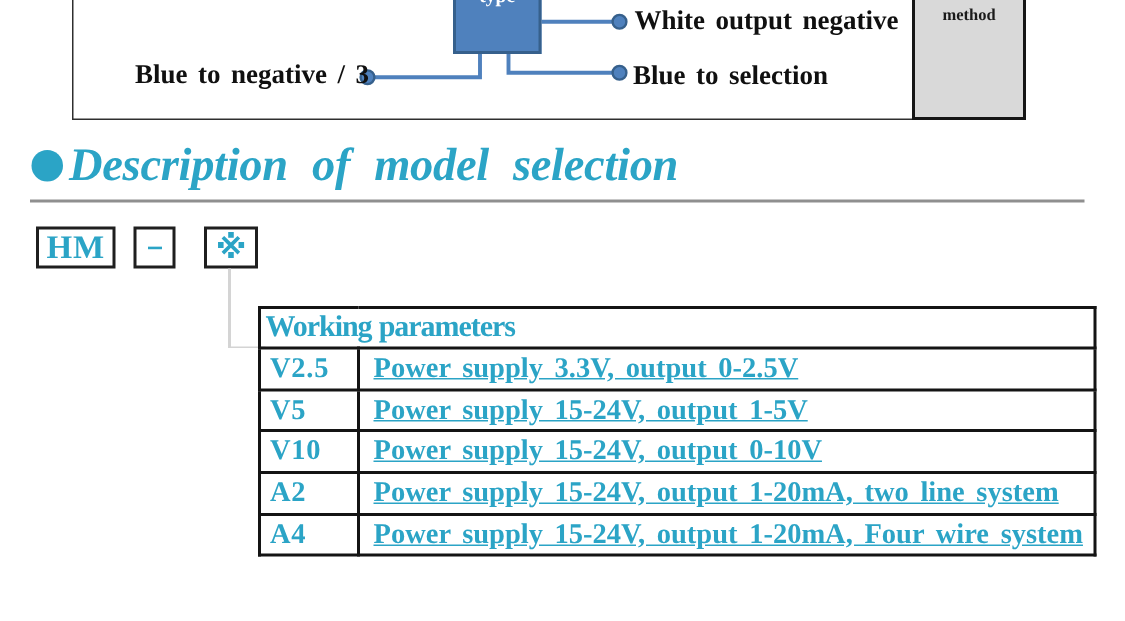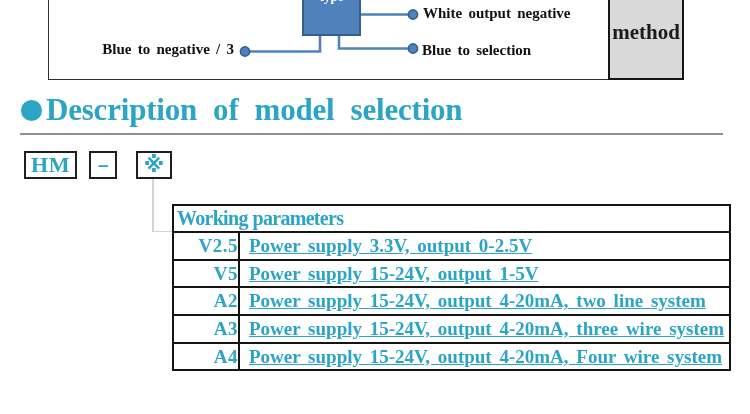--- a/index.html
+++ b/index.html
@@ -5,39 +5,39 @@
   * { margin:0; padding:0; box-sizing:border-box; }
   html,body { width:750px; height:414px; background:#ffffff; overflow:hidden; }
   body { font-family:"Liberation Serif", serif; position:relative; }
   .page { position:absolute; left:0; top:0; width:750px; height:414px; background:#fff; overflow:hidden; }
 
   
   .diagram-cell { position:absolute; left:48px; top:-30px; width:561px; height:110px;
                   border:1.5px solid #2e2e2e; background:#fff; }
   .method-cell { position:absolute; left:608px; top:-14px; width:76px; height:94px;
                  background:#d9d9d9; border:2px solid #161616; }
-  .method-cell .cell-text { display:block; text-align:center; margin-top:32px;
-                 font-weight:bold; font-size:21px; color:#1b1b1b; word-spacing:2px; }
+  .method-cell .cell-text { display:block; text-align:center; margin-top:16px;
+                 font-weight:bold; font-size:11px; color:#1b1b1b; word-spacing:2px; }
   .sensor-box { position:absolute; left:302px; top:-18px; width:59px; height:54px;
                 background:#4f81bd; border:2px solid #36608c; overflow:hidden; }
   .sensor-box .box-text { position:absolute; left:0; right:0; top:6px; text-align:center;
                 color:#ffffff; font-size:13px; font-weight:bold; line-height:13px; }
   .wire-svg { position:absolute; left:0; top:0; width:750px; height:90px; }
-  .wire-label { position:absolute; font-weight:bold; font-size:15px; color:#101010;
+  .wire-label { position:absolute; font-weight:bold; font-size:18px; color:#101010;
                 white-space:nowrap; word-spacing:2.5px; line-height:15px; }
   .lbl-left   { left:90px; top:42px; width:144px; text-align:right; }
   .lbl-white  { left:423px; top:6px; }
   .lbl-blue   { left:422px; top:43px; }
 
   
   .section-bullet { position:absolute; left:21px; top:99.5px; width:21px; height:21px;
                     border-radius:50%; background:#2ba4c6; }
   .section-title { position:absolute; left:46px; top:93.5px; font-weight:bold;
                    font-size:31px; line-height:31px; color:#2ba4c6;
-                   letter-spacing:-0.2px; word-spacing:8.5px; white-space:nowrap; }
+                   letter-spacing:-0.2px; word-spacing:8.5px; white-space:nowrap;font-style:italic; }
   .section-rule { position:absolute; left:20px; top:133px; width:703px; height:2px;
                   background:#8f8f8f; }
 
   
   .code-box { position:absolute; top:151px; height:28px; border:2px solid #1f1f1f;
               background:#fff; color:#2ba4c6; font-weight:bold; text-align:center; }
   .box-hm   { left:24px;  width:53px; font-size:22px; line-height:24px; letter-spacing:0.5px; }
   .box-dash { left:89px;  width:28px; font-size:20px; line-height:22px; }
   .box-dash .dash-glyph { display:inline-block; transform:scaleX(1.8); }
   .box-star { left:136px; width:36px; font-family:"DejaVu Sans", sans-serif;
@@ -46,21 +46,21 @@
   
   .connector-v { position:absolute; left:152px; top:179px; width:1.5px; height:53px; background:#d4d4d4; }
   .connector-h { position:absolute; left:152px; top:230.5px; width:25px; height:1.5px; background:#d4d4d4; }
 
   
   table.params { position:absolute; left:172px; top:204px; width:559px;
                  border-collapse:collapse; table-layout:fixed; }
   table.params td { border:2px solid #141414; color:#2ba4c6; font-weight:bold;
                     white-space:nowrap; overflow:hidden; }
   td.th-cell { height:27px; font-size:20px; padding-left:3px; letter-spacing:-0.7px; word-spacing:0.5px; }
-  td.code-cell { height:27.7px; text-align:right; font-size:19px; letter-spacing:0.5px; padding-left:6px; }
+  td.code-cell { height:27.7px; text-align:left; font-size:19px; letter-spacing:0.5px; padding-left:6px; }
   td.desc-cell { font-size:19px; padding-left:9px; word-spacing:3px; letter-spacing:0px;text-decoration:underline; }
 </style>
 </head>
 <body>
 
 <div class="page">
 
   <div class="diagram-cell"></div>
 
   <svg class="wire-svg" viewBox="0 0 750 90" width="750" height="90">
@@ -109,27 +109,27 @@
       </tr>
       <tr>
         <td class="code-cell">V2.5</td>
         <td class="desc-cell">Power supply 3.3V, output 0-2.5V</td>
       </tr>
       <tr>
         <td class="code-cell">V5</td>
         <td class="desc-cell">Power supply 15-24V, output 1-5V</td>
       </tr>
       <tr>
-        <td class="code-cell">A2</td>
-        <td class="desc-cell">Power supply 15-24V, output 4-20mA, two line system</td>
+        <td class="code-cell">V10</td>
+        <td class="desc-cell">Power supply 15-24V, output 0-10V</td>
       </tr>
       <tr>
-        <td class="code-cell">A3</td>
-        <td class="desc-cell">Power supply 15-24V, output 4-20mA, three wire system</td>
+        <td class="code-cell">A2</td>
+        <td class="desc-cell">Power supply 15-24V, output 1-20mA, two line system</td>
       </tr>
       <tr>
         <td class="code-cell">A4</td>
-        <td class="desc-cell">Power supply 15-24V, output 4-20mA, Four wire system</td>
+        <td class="desc-cell">Power supply 15-24V, output 1-20mA, Four wire system</td>
       </tr>
     </tbody>
   </table>
 
 </div>
 
 </body></html>

